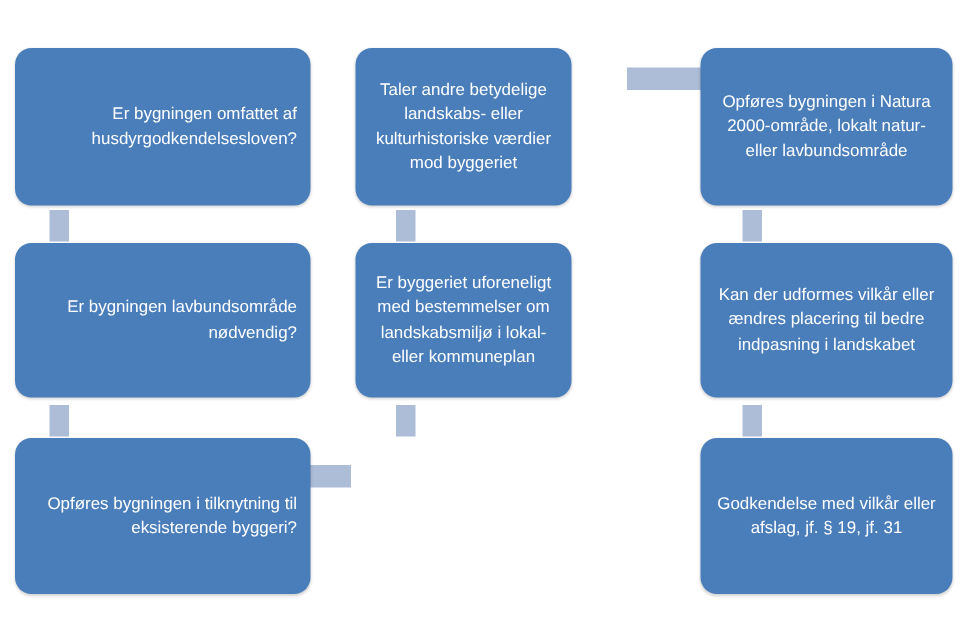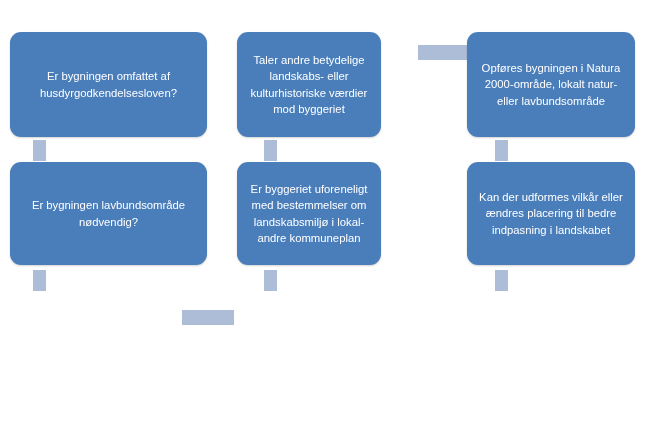--- a/index.html
+++ b/index.html
@@ -36,21 +36,21 @@
     box-shadow: 0 1px 2px rgba(0,0,0,0.18);
   }
 
   .node-label {
     display: block;
     width: 100%;
     white-space: pre-line;
   }
 
   
-  .col-left   { left: 10px;  width: 197px; }
+  .col-left   { left: 10px;  width: 197px; text-align: right; }
   .col-mid    { left: 237px; width: 144px; }
   .col-right  { left: 467px; width: 168px; justify-content: flex-end; }
 
   
   .row-top    { top: 32px;  height: 105px; }
   .row-mid    { top: 162px; height: 103px; }
   .row-bot    { top: 292px; height: 104px; }
 
   
   .conn {
@@ -97,23 +97,29 @@
 
   <div class="node col-right row-top">
     <span class="node-label">Opføres bygningen i Natura 2000-område, lokalt natur- eller lavbundsområde</span>
   </div>
 
   <div class="node col-left row-mid">
     <span class="node-label">Er bygningen lavbundsområde nødvendig?</span>
   </div>
 
   <div class="node col-mid row-mid">
-    <span class="node-label">Er byggeriet uforeneligt med bestemmelser om landskabsmiljø i lokal- andre kommuneplan</span>
+    <span class="node-label">Er byggeriet uforeneligt med bestemmelser om landskabsmiljø i lokal- eller kommuneplan</span>
   </div>
 
   <div class="node col-right row-mid">
     <span class="node-label">Kan der udformes vilkår eller ændres placering til bedre indpasning i landskabet</span>
   </div>
 
+  <div class="node col-left row-bot">
+    <span class="node-label">Opføres bygningen i tilknytning til eksisterende byggeri?</span>
+  </div>
 
 
+  <div class="node col-right row-bot">
+    <span class="node-label">Godkendelse med vilkår eller afslag, jf. § 19, jf. 31</span>
+  </div>
 
 </div>
 
 </body></html>

